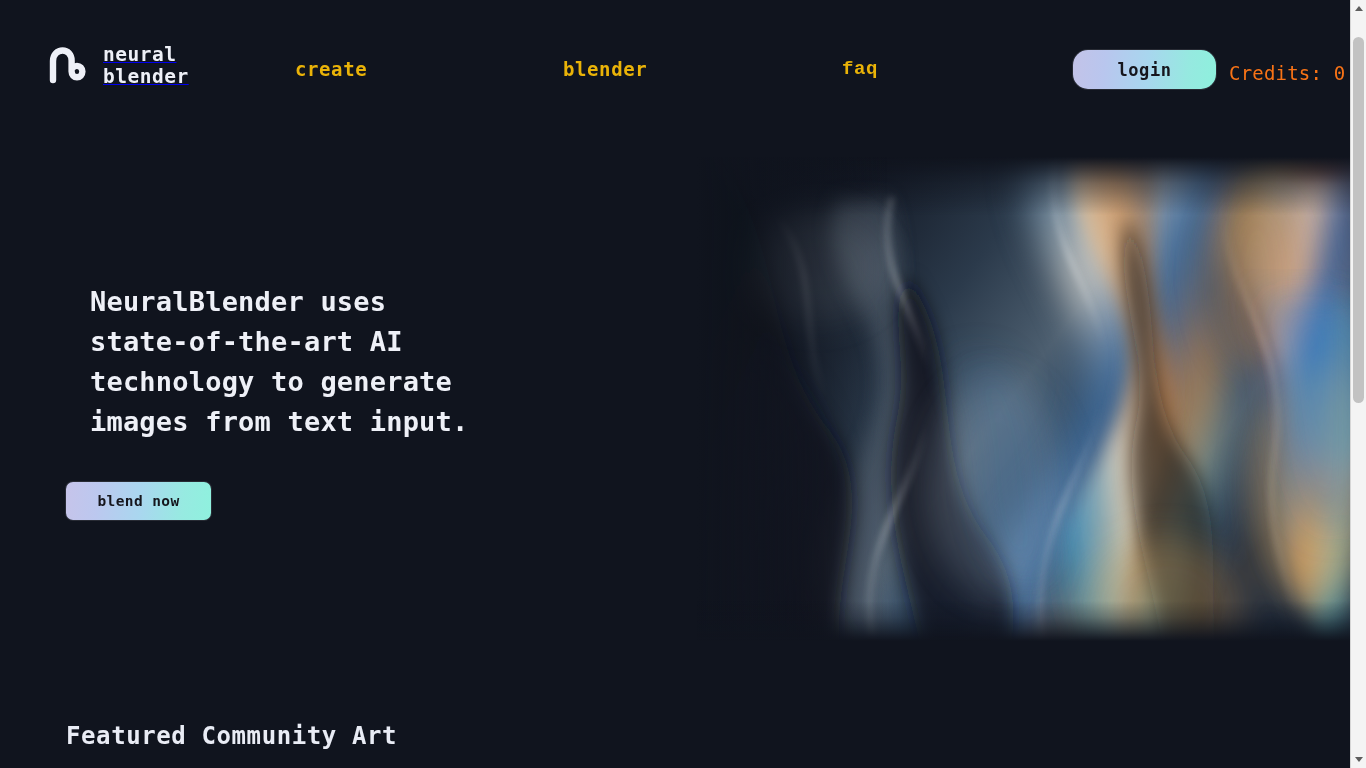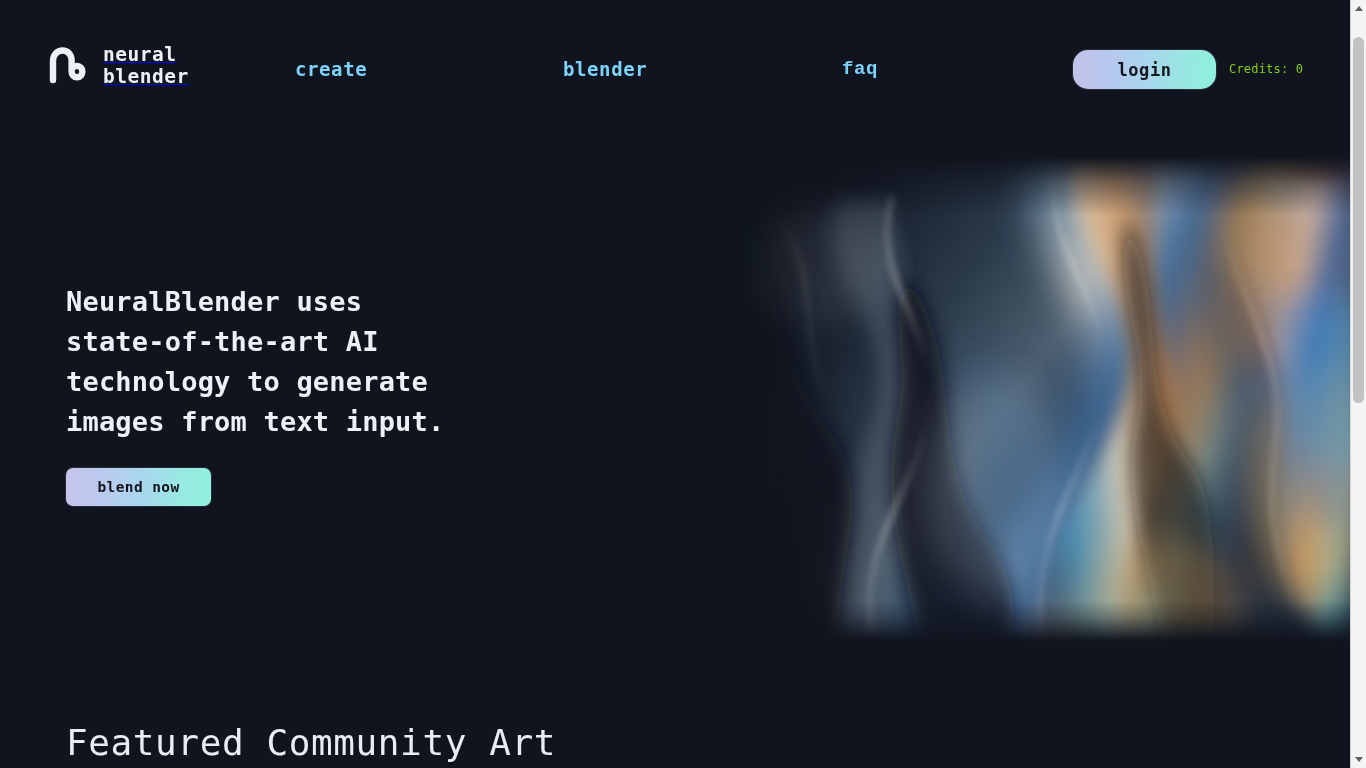--- a/index.html
+++ b/index.html
@@ -56,21 +56,21 @@
     color:#eef0f7;
     white-space:pre-line;
   }
 
   .nav-link {
     position:absolute;
     top:58px;
     font-size:19px;
     font-weight:700;
     letter-spacing:0.6px;
-    color:#7dd3fc;
+    color:#eab308;
     text-decoration:none;
     cursor:pointer;
   }
   .nav-create  { left:295px; }
   .nav-credits { left:563px; }
   .nav-faq     { left:842px;font-family:Liberation Mono, monospace; }
 
   .login-btn {
     position:absolute;
     left:1073px; top:50px;
@@ -88,44 +88,45 @@
     font-size:17px;
     font-weight:700;
     letter-spacing:0.6px;
     cursor:pointer;
     box-shadow:0 0 0 1px rgba(255,255,255,0.10);
   }
 
   .credits-label {
     position:absolute;
     left:1229px; top:62px;
-    font-size:12px;
+    font-size:19px;
     letter-spacing:0.2px;
-    color:#84cc16;
+    color:#f97316;
   }
 
   
   .hero-copy {
     position:absolute;
     left:66px; top:282px;
     width:560px;
     z-index:4;
   }
 
   .hero-heading {
     font-size:27px;
     font-weight:700;
     line-height:40px;
     letter-spacing:0.2px;
     color:#eef0f7;
     white-space:pre-line;
+    margin-left:24px;
   }
 
   .blend-btn {
-    margin-top:26px;
+    margin-top:40px;
     width:145px; height:38px;
     border:none;
     border-radius:7px;
     background:linear-gradient(95deg,
        #c6c4ea 0%,
        #bcc8ef 22%,
        #a9d7ef 52%,
        #97eae1 80%,
        #8ff1de 100%);
     color:#16161d;
@@ -167,22 +168,22 @@
     left:0; bottom:0;
     width:100%; height:40px;
     background:linear-gradient(to top, #10141e 0%, rgba(16,20,30,0.3) 60%, rgba(16,20,30,0) 100%);
     pointer-events:none;
   }
 
   
   .featured-heading {
     position:absolute;
     left:66px; top:722px;
-    font-size:36px;
-    font-weight:400;
+    font-size:24px;
+    font-weight:700;
     letter-spacing:0.6px;
     color:#e9ecf5;
   }
 
   
   .scrollbar {
     position:absolute;
     right:0; top:0;
     width:16px; height:768px;
     background:#f4f4f4;

